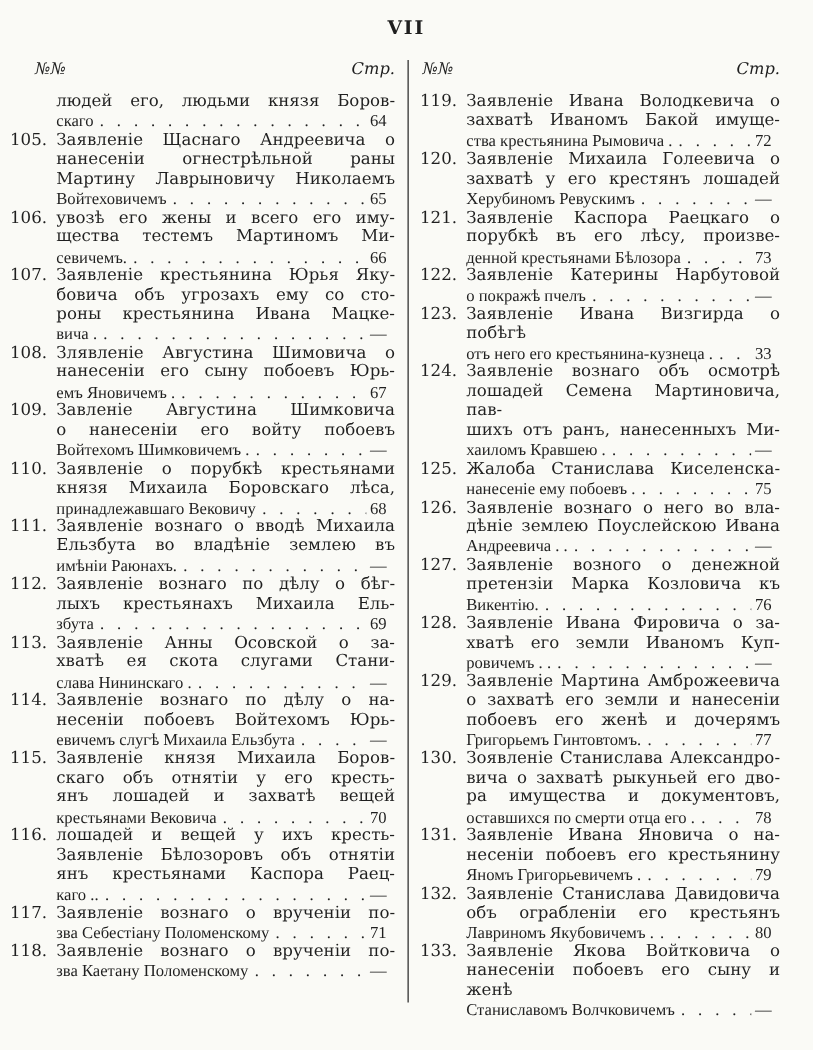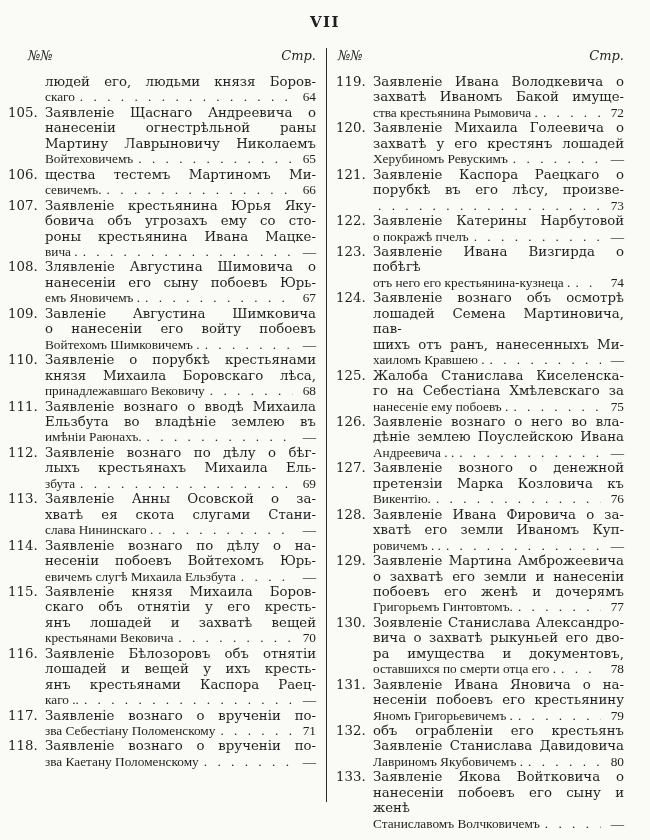--- a/index.html
+++ b/index.html
@@ -31,21 +31,21 @@
   .col-right .hdr-num{margin-left:2px;}
   .entry{position:relative;padding-left:37px;}
   .num{position:absolute;left:0;top:0;}
   .line.just{text-align:justify;text-align-last:justify;}
   .line.last{display:flex;align-items:baseline;font-family:Liberation Serif, serif;}
   .last .txt{white-space:pre;}
   .leader{
     flex:1 1 auto;min-width:0;overflow:hidden;white-space:nowrap;
     word-spacing:7px;margin-left:5px;margin-right:3px;
   }
-  .pg{text-align:right;min-width:20px;white-space:nowrap;}
+  .pg{text-align:left;min-width:20px;white-space:nowrap;}
 </style>
 </head>
 <body>
 
 <div class="page">
   <div class="folio">VII</div>
   <div class="divider"></div>
 
   <section class="col col-left">
     <div class="col-head">
@@ -73,20 +73,21 @@
             <div class="line last">
               <span class="txt">Войтеховичемъ</span>
               <span class="leader">. . . . . . . . . . . . . . . . . . . . . . . . . . . .</span>
               <span class="pg">65</span>
             </div>
           </div>
         </div>
         <div class="entry">
           <span class="num">106.</span>
           <div class="body">
+            <div class="line just">увозѣ его жены и всего его иму-</div>
             <div class="line just">щества тестемъ Мартиномъ Ми-</div>
             <div class="line last">
               <span class="txt">севичемъ.</span>
               <span class="leader">. . . . . . . . . . . . . . . . . . . . . . . . . . . .</span>
               <span class="pg">66</span>
             </div>
           </div>
         </div>
         <div class="entry">
           <span class="num">107.</span>
@@ -194,22 +195,22 @@
             <div class="line last">
               <span class="txt">крестьянами Вековича</span>
               <span class="leader">. . . . . . . . . . . . . . . . . . . . . . . . . . . .</span>
               <span class="pg">70</span>
             </div>
           </div>
         </div>
         <div class="entry">
           <span class="num">116.</span>
           <div class="body">
+            <div class="line just">лошадей и вещей у ихъ кресть-</div>
             <div class="line just">Заявленіе Бѣлозоровъ объ отнятіи</div>
-            <div class="line just">лошадей и вещей у ихъ кресть-</div>
             <div class="line just">янъ крестьянами Каспора Раец-</div>
             <div class="line last">
               <span class="txt">каго ..</span>
               <span class="leader">. . . . . . . . . . . . . . . . . . . . . . . . . . . .</span>
               <span class="pg">—</span>
             </div>
           </div>
         </div>
         <div class="entry">
           <span class="num">117.</span>
@@ -265,20 +266,21 @@
               <span class="pg">—</span>
             </div>
           </div>
         </div>
         <div class="entry">
           <span class="num">121.</span>
           <div class="body">
             <div class="line just">Заявленіе Каспора Раецкаго о</div>
             <div class="line just">порубкѣ въ его лѣсу, произве-</div>
             <div class="line last">
+              <span class="txt">денной крестьянами Бѣлозора</span>
               <span class="leader">. . . . . . . . . . . . . . . . . . . . . . . . . . . .</span>
               <span class="pg">73</span>
             </div>
           </div>
         </div>
         <div class="entry">
           <span class="num">122.</span>
           <div class="body">
             <div class="line just">Заявленіе Катерины Нарбутовой</div>
             <div class="line last">
@@ -288,42 +290,41 @@
             </div>
           </div>
         </div>
         <div class="entry">
           <span class="num">123.</span>
           <div class="body">
             <div class="line just">Заявленіе Ивана Визгирда о побѣгѣ</div>
             <div class="line last">
               <span class="txt">отъ него его крестьянина-кузнеца .</span>
               <span class="leader">. . . . . . . . . . . . . . . . . . . . . . . . . . . .</span>
-              <span class="pg">74</span>
+              <span class="pg">33</span>
             </div>
           </div>
         </div>
         <div class="entry">
           <span class="num">124.</span>
           <div class="body">
             <div class="line just">Заявленіе вознаго объ осмотрѣ</div>
             <div class="line just">лошадей Семена Мартиновича, пав-</div>
             <div class="line just">шихъ отъ ранъ, нанесенныхъ Ми-</div>
             <div class="line last">
               <span class="txt">хаиломъ Кравшею .</span>
               <span class="leader">. . . . . . . . . . . . . . . . . . . . . . . . . . . .</span>
               <span class="pg">—</span>
             </div>
           </div>
         </div>
         <div class="entry">
           <span class="num">125.</span>
           <div class="body">
             <div class="line just">Жалоба Станислава Киселенска-</div>
-            <div class="line just">го на Себестіана Хмѣлевскаго за</div>
             <div class="line last">
               <span class="txt">нанесеніе ему побоевъ .</span>
               <span class="leader">. . . . . . . . . . . . . . . . . . . . . . . . . . . .</span>
               <span class="pg">75</span>
             </div>
           </div>
         </div>
         <div class="entry">
           <span class="num">126.</span>
           <div class="body">
@@ -394,22 +395,22 @@
             <div class="line last">
               <span class="txt">Яномъ Григорьевичемъ .</span>
               <span class="leader">. . . . . . . . . . . . . . . . . . . . . . . . . . . .</span>
               <span class="pg">79</span>
             </div>
           </div>
         </div>
         <div class="entry">
           <span class="num">132.</span>
           <div class="body">
+            <div class="line just">Заявленіе Станислава Давидовича</div>
             <div class="line just">объ ограбленіи его крестьянъ</div>
-            <div class="line just">Заявленіе Станислава Давидовича</div>
             <div class="line last">
               <span class="txt">Лавриномъ Якубовичемъ .</span>
               <span class="leader">. . . . . . . . . . . . . . . . . . . . . . . . . . . .</span>
               <span class="pg">80</span>
             </div>
           </div>
         </div>
         <div class="entry">
           <span class="num">133.</span>
           <div class="body">

